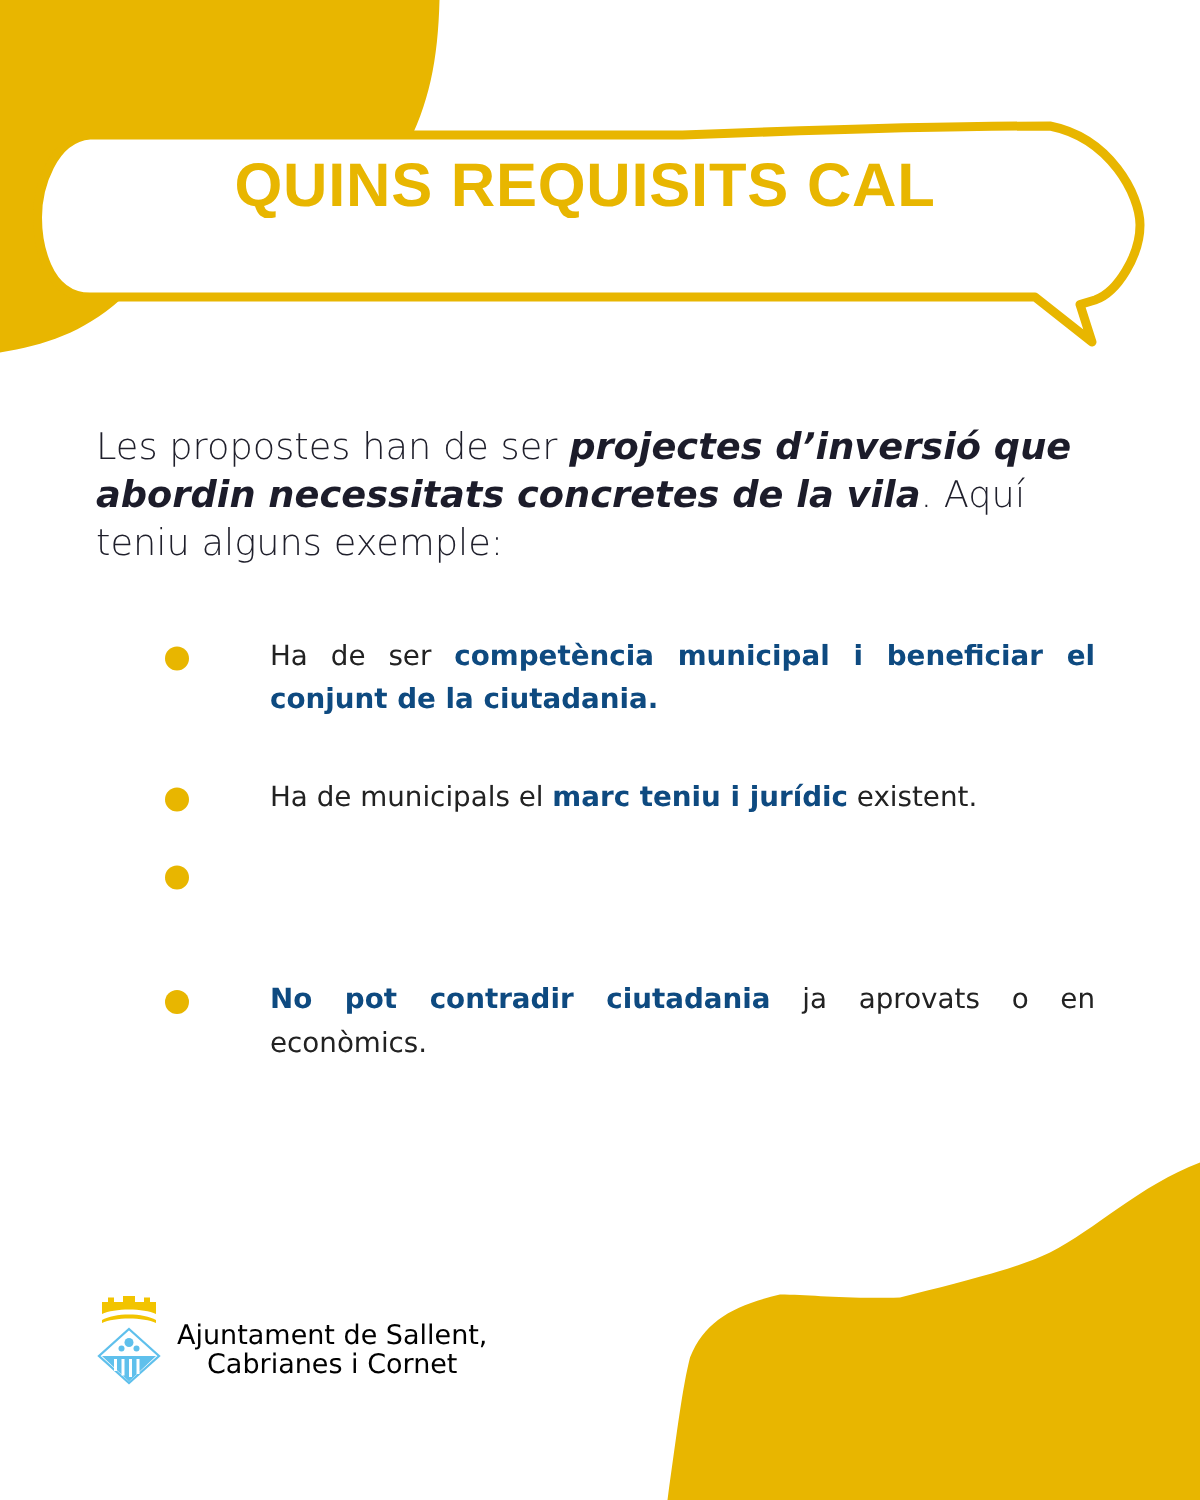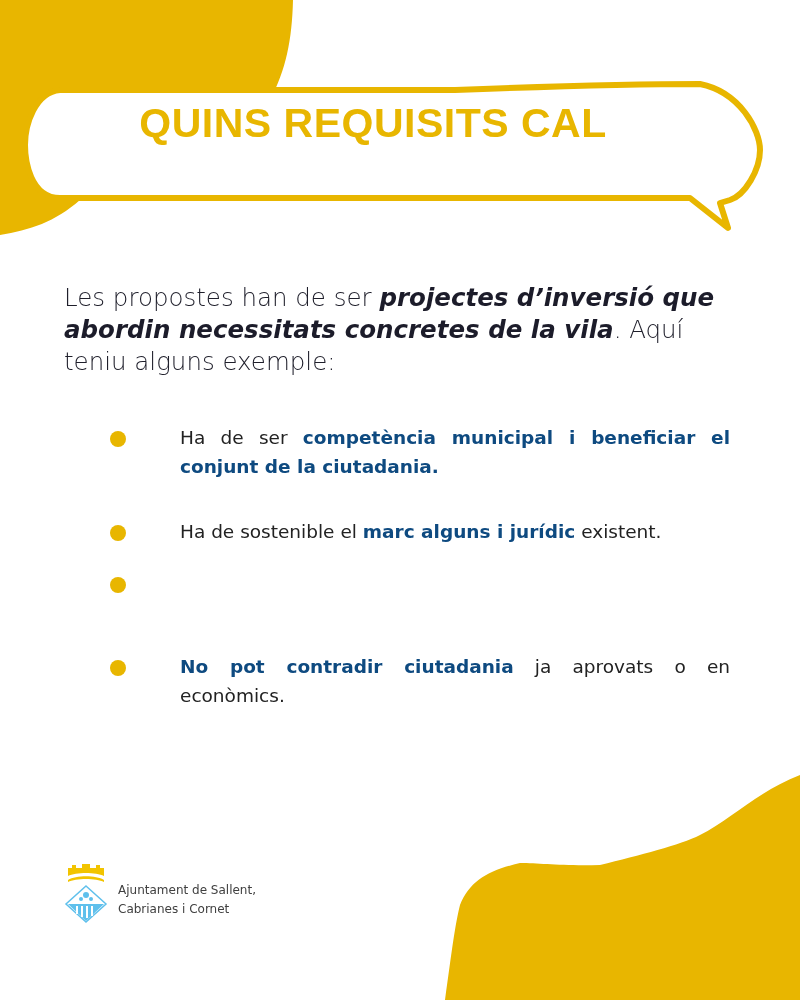--- a/index.html
+++ b/index.html
@@ -1,27 +1,27 @@
 <!DOCTYPE html>
 <html><head>
 <meta charset="utf-8">
 <style>
   html, body { margin:0; padding:0; }
   body { width:800px; height:1000px; position:relative; overflow:hidden; background:#ffffff; font-family:"DejaVu Sans", sans-serif; }
   .bg { position:absolute; left:0; top:0; width:800px; height:1000px; }
-  .title { position:absolute; left:53px; width:640px; top:100px; text-align:center; color:#e8b600; font-family:"Liberation Sans", sans-serif; font-weight:bold; font-size:41px; line-height:46px; letter-spacing:0.5px; }
+  .title { position:absolute; left:70px; width:640px; top:100px; text-align:center; color:#e8b600; font-family:"Liberation Sans", sans-serif; font-weight:bold; font-size:41px; line-height:46px; letter-spacing:0.5px; }
   .intro { position:absolute; left:64px; top:282px; width:680px; font-size:24.5px; line-height:32px; color:#1f1f2b; font-family:"DejaVu Sans", sans-serif; font-weight:300; }
   .intro b { font-weight:bold; color:#1c1c2a;font-style:italic; }
   .list { position:absolute; left:110px; top:423px; width:620px; }
   .item { position:relative; margin:0; font-size:18.5px; line-height:29px; color:#222; text-align:justify; }
   .item .txt { display:block; margin-left:70px; }
   .item b { color:#0e4a80; font-weight:bold; }
   .dot { position:absolute; left:0; top:8px; width:16px; height:16px; border-radius:50%; background:#e8b600; }
   .logo { position:absolute; left:62px; top:862px; width:48px; height:62px; }
-  .logo-text { position:absolute; left:118px; top:881px; font-size:12px; line-height:19px; color:#404040; }
+  .logo-text { position:absolute; left:118px; top:881px; font-size:18px; line-height:19px; color:#000000;text-align:center; }
 </style>
 </head>
 <body>
 
 <svg class="bg" viewBox="0 0 800 1000">
 
   <path d="M0,0 L293,0 C292,40 286,70 270,100 C250,135 230,150 150,156 C120,160 110,170 80,200 C55,222 30,230 0,235 Z" fill="#e8b600"></path>
 
   <path d="M800,775 C760,790 730,820 700,835 C680,845 640,855 600,865 C560,866 540,863 520,863 C490,870 470,880 460,905 C455,925 452,950 445,1000 L800,1000 Z" fill="#e8b600"></path>
 
@@ -34,21 +34,21 @@
 
 <div class="intro"><span>Les propostes han de ser </span><b>projectes d’inversió que abordin necessitats concretes de la vila</b><span>. Aquí teniu alguns exemple:</span></div>
 
 <div class="list">
   <div class="item" style="height:94px">
     <span class="dot"></span>
     <span class="txt"><span>Ha de ser </span><b>competència municipal i beneficiar el conjunt de la ciutadania.</b><span></span></span>
   </div>
   <div class="item" style="height:52px">
     <span class="dot"></span>
-    <span class="txt"><span>Ha de sostenible el </span><b>marc alguns i jurídic</b><span> existent.</span></span>
+    <span class="txt"><span>Ha de municipals el </span><b>marc teniu i jurídic</b><span> existent.</span></span>
   </div>
   <div class="item" style="height:83px">
     <span class="dot"></span>
   </div>
   <div class="item" style="height:52px">
     <span class="dot"></span>
     <span class="txt"><span></span><b>No pot contradir ciutadania</b><span> ja aprovats o en econòmics.</span></span>
   </div>
 </div>
 

